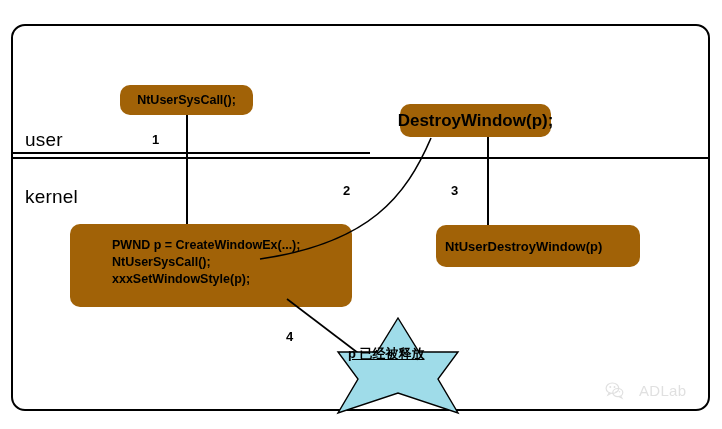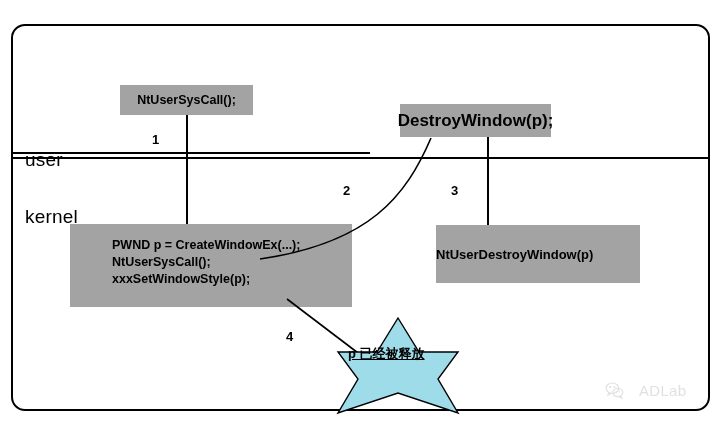--- a/index.html
+++ b/index.html
@@ -45,33 +45,33 @@
     top: 157px;
     width: 697px;
   }
   
   .zone-label {
     position: absolute;
     font-size: 19px;
     color: #000000;
     letter-spacing: 0.2px;
     white-space: nowrap;
-    margin-top: 20px;
   }
   #label-user { left: 25px; top: 129px; }
   #label-kernel { left: 25px; top: 186px; }
 
   
   .cyan-box {
     position: absolute;
-    background: #a3a3a3;
+    background: #a16207;
     box-sizing: border-box;
     font-weight: bold;
     color: #000000;
     white-space: nowrap;
+    border-radius: 10px;
   }
   #box-ntusersyscall {
     left: 120px;
     top: 85px;
     width: 133px;
     height: 30px;
     font-size: 12.5px;
     display: flex;
     align-items: center;
     justify-content: center;
@@ -83,24 +83,25 @@
     height: 33px;
     font-size: 17px;
     display: flex;
     align-items: center;
     justify-content: center;
   }
   #box-ntuserdestroywindow {
     left: 436px;
     top: 225px;
     width: 204px;
-    height: 58px;
+    height: 42px;
     font-size: 13px;
     display: flex;
     align-items: center;
+    padding-left: 9px;
   }
   #box-kernelcode {
     left: 70px;
     top: 224px;
     width: 282px;
     height: 83px;
     font-size: 12.5px;
     padding: 13px 0 0 42px;
     line-height: 17px;
   }

